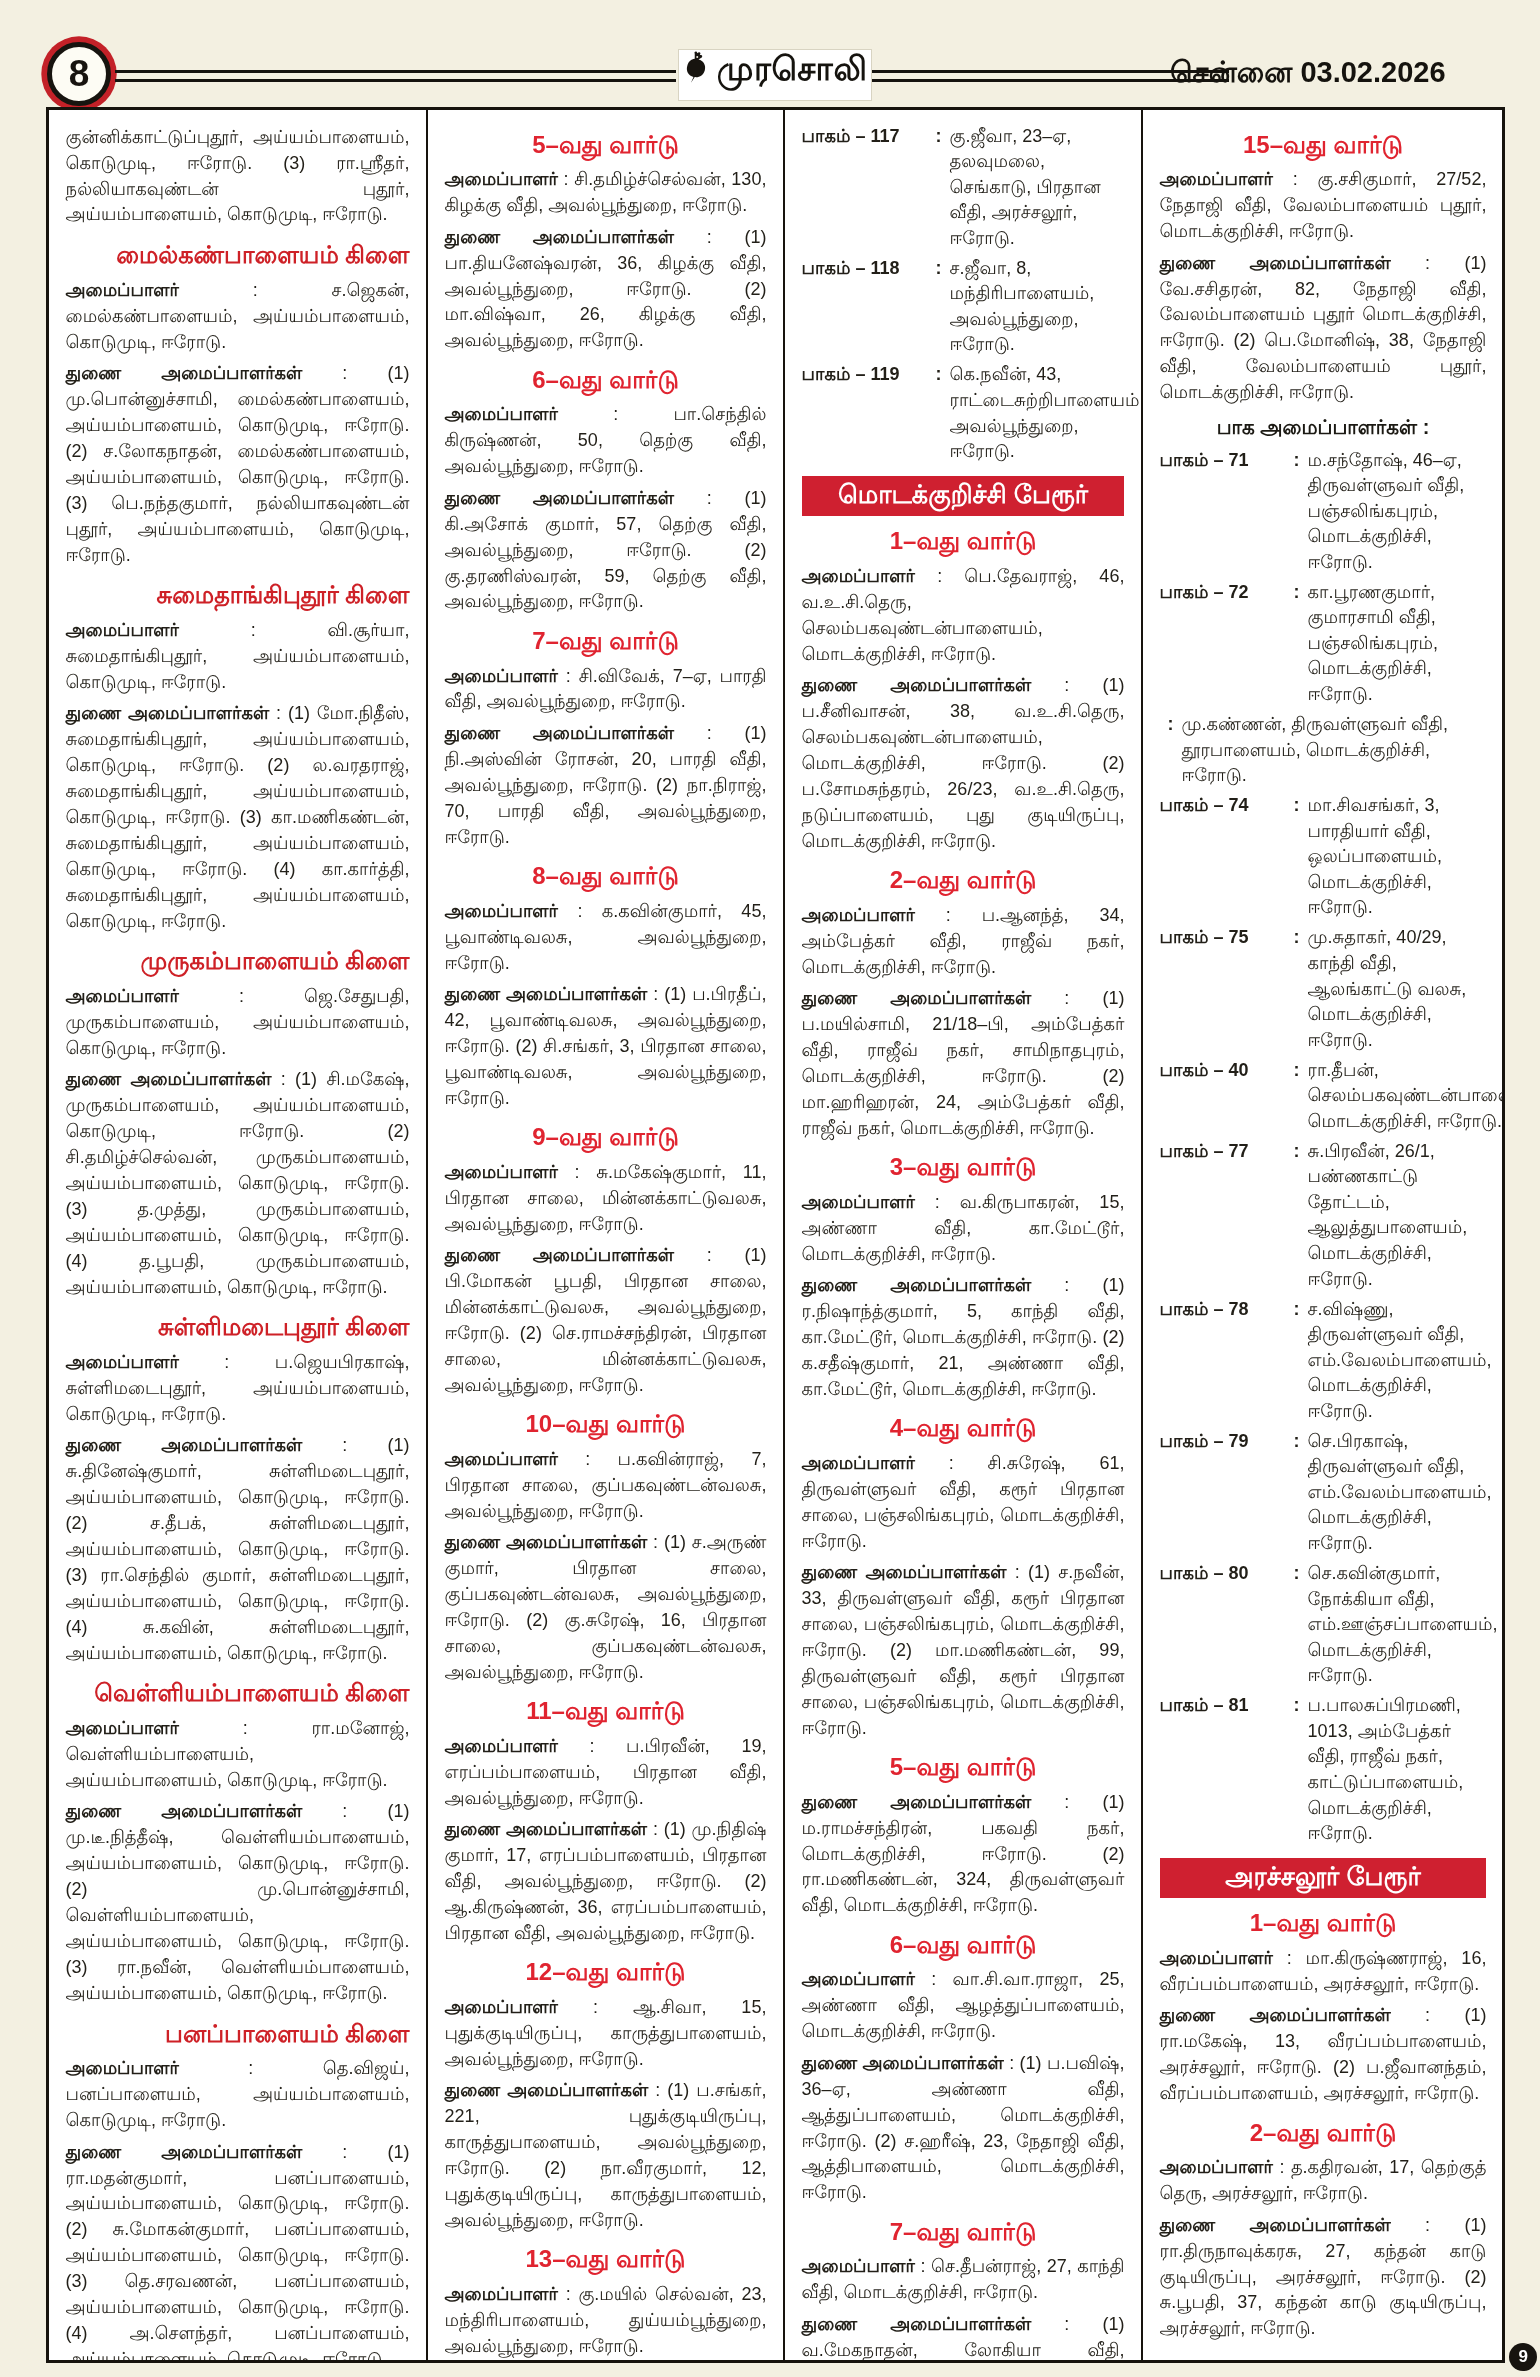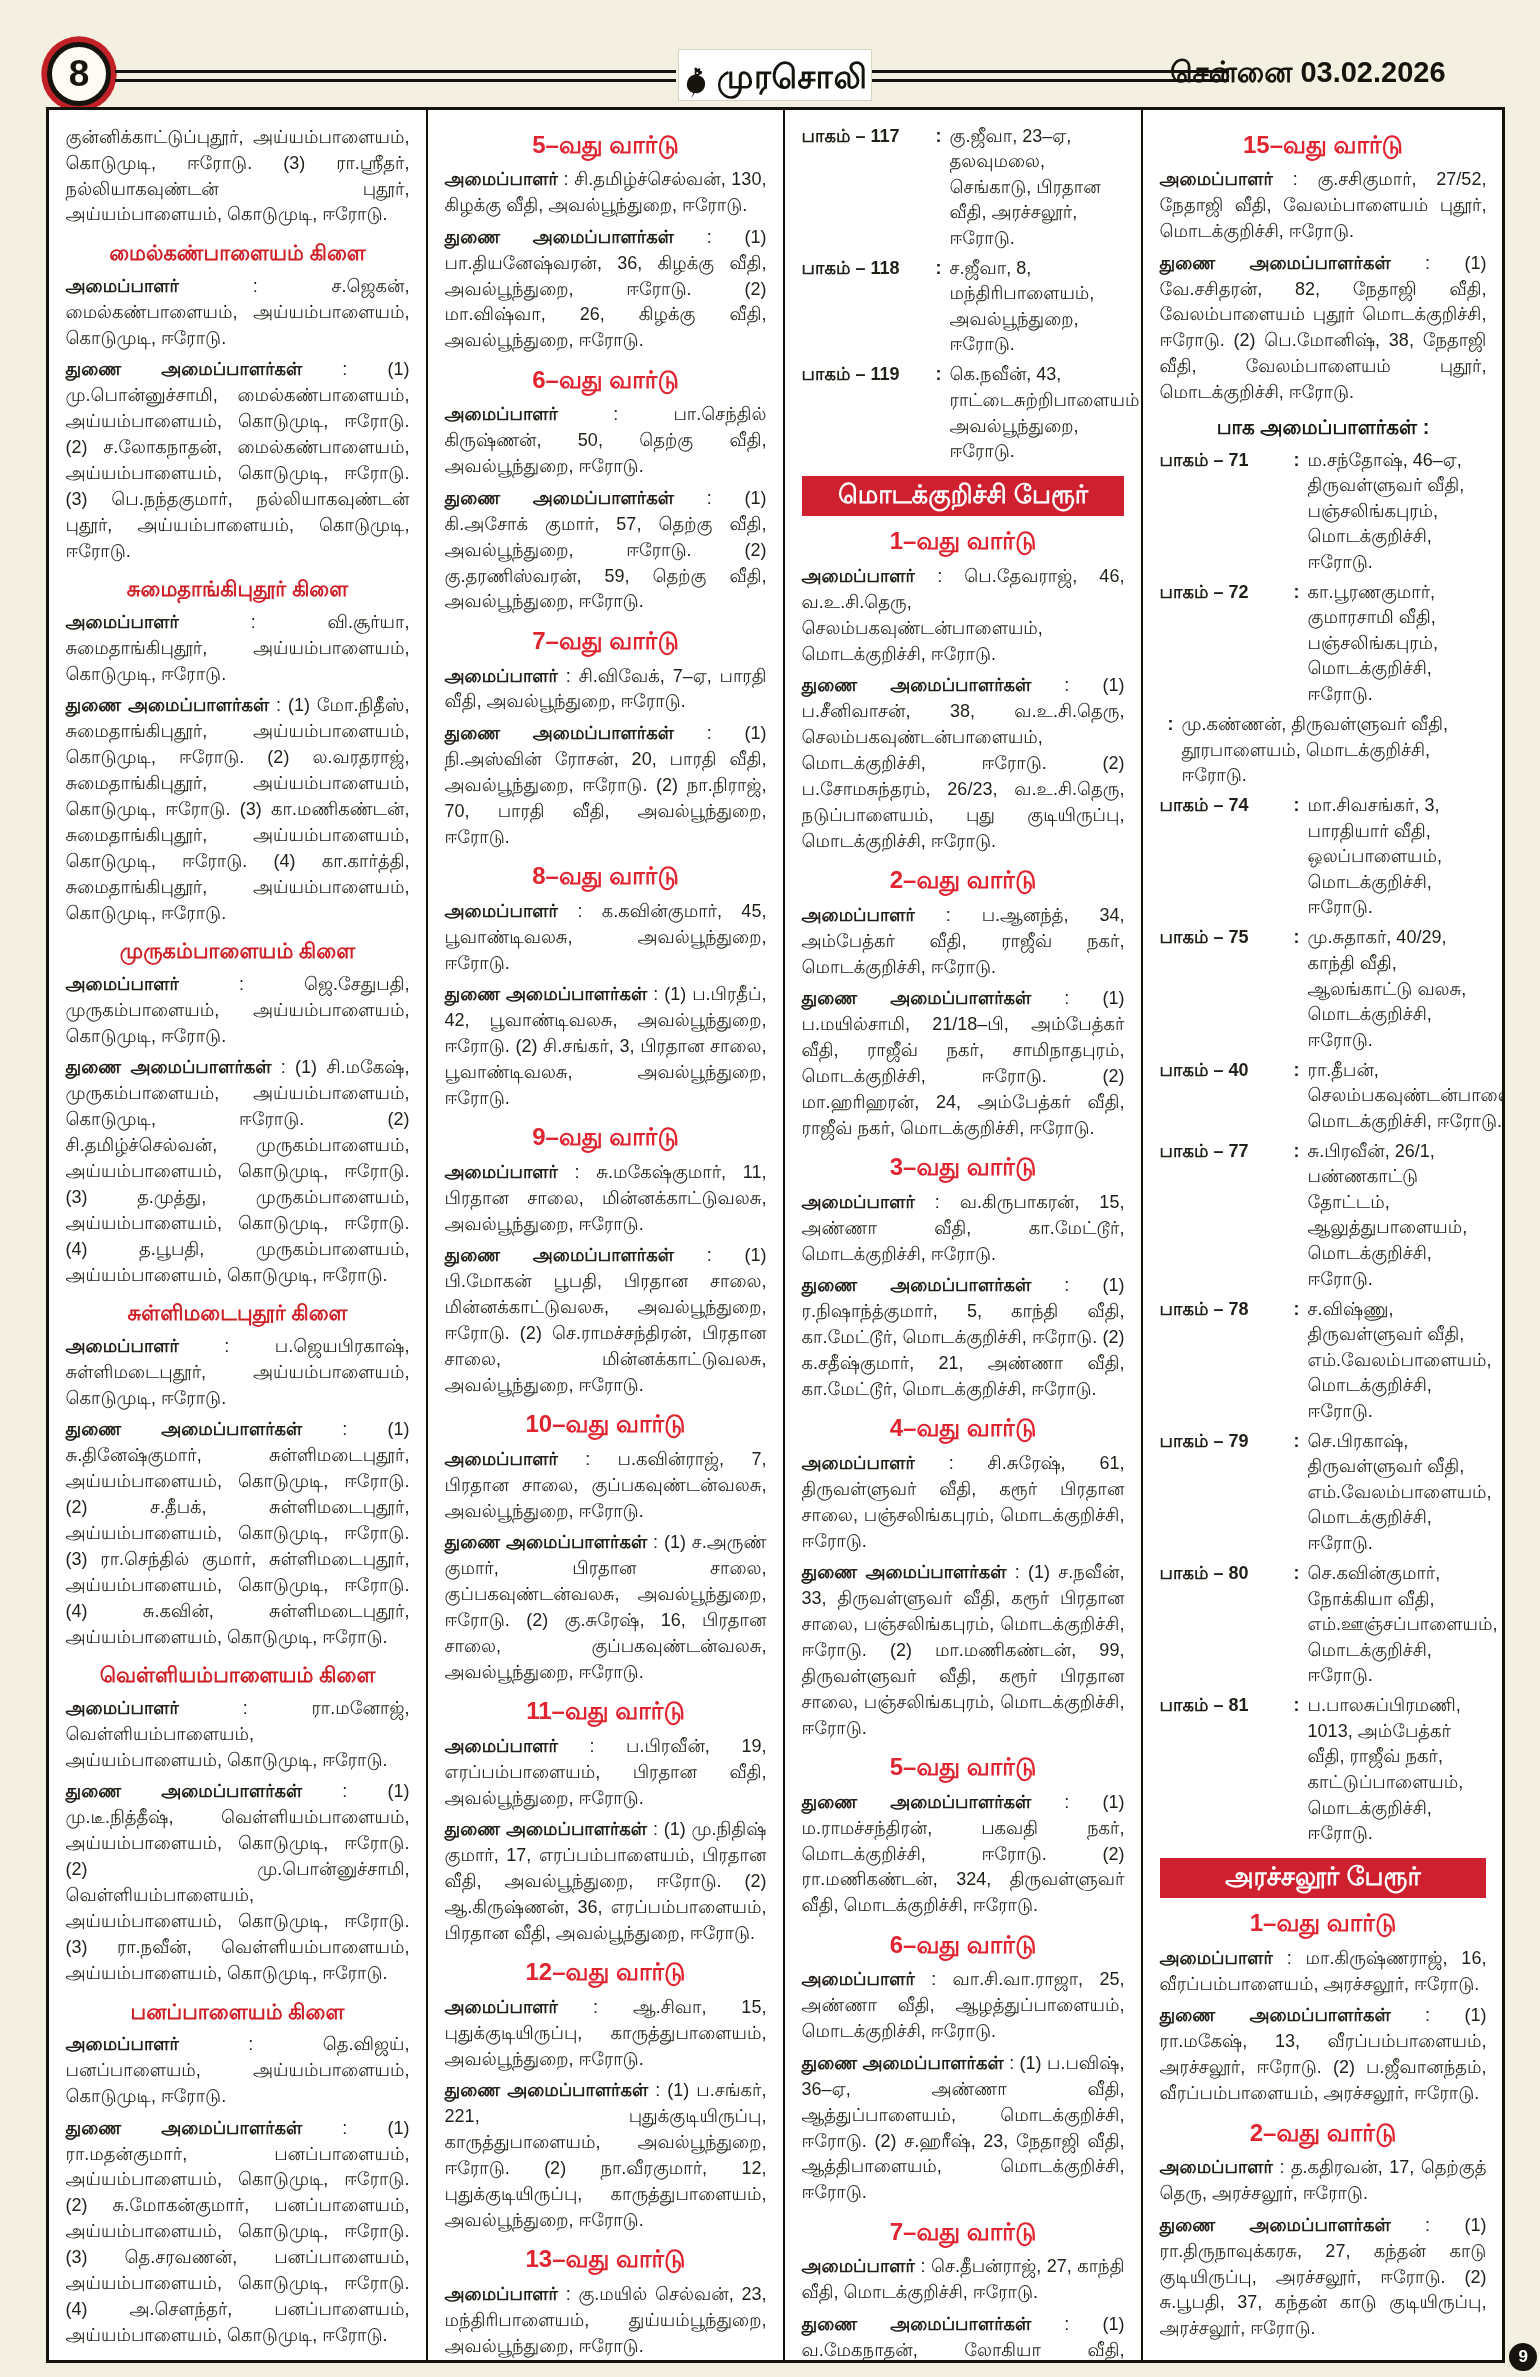--- a/index.html
+++ b/index.html
@@ -13,36 +13,36 @@
     position:absolute;left:47px;top:42px;width:54px;height:54px;border-radius:50%;
     background:#fdfcf4;border:5.1px solid #17140f;box-shadow:0 0 0 5.7px #c32128;
     display:flex;align-items:center;justify-content:center;
     font-size:37px;font-weight:bold;color:#17140f;
   }
   .hrule{position:absolute;height:6.4px;border-top:3.8px solid #15130e;border-bottom:3.8px solid #15130e;}
   .hrule.left{left:115px;top:70px;width:561px;}
   .hrule.right{left:868px;top:70px;width:361px;}
   .masthead{
     position:absolute;left:678px;top:49px;width:192px;height:50px;background:#ffffff;
-    display:flex;align-items:flex-end;justify-content:center;gap:6.4px;
+    display:flex;align-items:flex-start;justify-content:center;gap:6.4px;
     border:1.3px solid #d8d4c2;
   }
   .masthead .mast-text{font-size:33px;font-weight:bold;color:#15130e;letter-spacing:0.6px;}
   .dateline{position:absolute;left:1170px;top:56px;font-size:29px;font-weight:bold;color:#15130e;white-space:nowrap;}
   
   .frame{
     position:absolute;left:46px;top:107px;width:1453px;height:2250px;
     border:3.2px solid #16130d;background:#ffffff;
   }
   .vdiv{position:absolute;top:0;bottom:0;width:1.9px;background:#16130d;}
   .col{position:absolute;top:0;bottom:0;overflow:hidden;padding:9px 16.6px 6.4px 16.6px;box-sizing:border-box;}
   
   .body-text{font-size:18px;line-height:1.44;text-align:justify;margin:5.7px 0;}
   .lbl{font-weight:bold;}
-  .branch-head{font-size:21px;font-weight:bold;color:#ce2127;text-align:center;margin:12.8px 0 5.1px 0;}
+  .branch-head{font-size:24px;font-weight:bold;color:#ce2127;text-align:right;margin:12.8px 0 5.1px 0;}
   .ward-head{font-size:24px;font-weight:bold;color:#e02430;text-align:center;margin:11.5px 0 3.8px 0;}
   .town-banner{
     background:#cf2030;color:#ffffff;font-size:25.5px;font-weight:bold;text-align:center;
     padding:3.8px 0;margin:11.5px 0 3.8px 0;
   }
   .subtitle{font-size:20px;font-weight:bold;text-align:center;margin:10.2px 0 6.4px 0;color:#1b1913;}
   .booth-row{display:flex;font-size:18px;line-height:1.42;margin:4.5px 0;}
   .booth-num{flex:0 0 126px;font-weight:bold;white-space:nowrap;}
   .booth-colon{flex:0 0 22px;text-align:center;font-weight:bold;}
   .booth-text{flex:1;text-align:left;}

